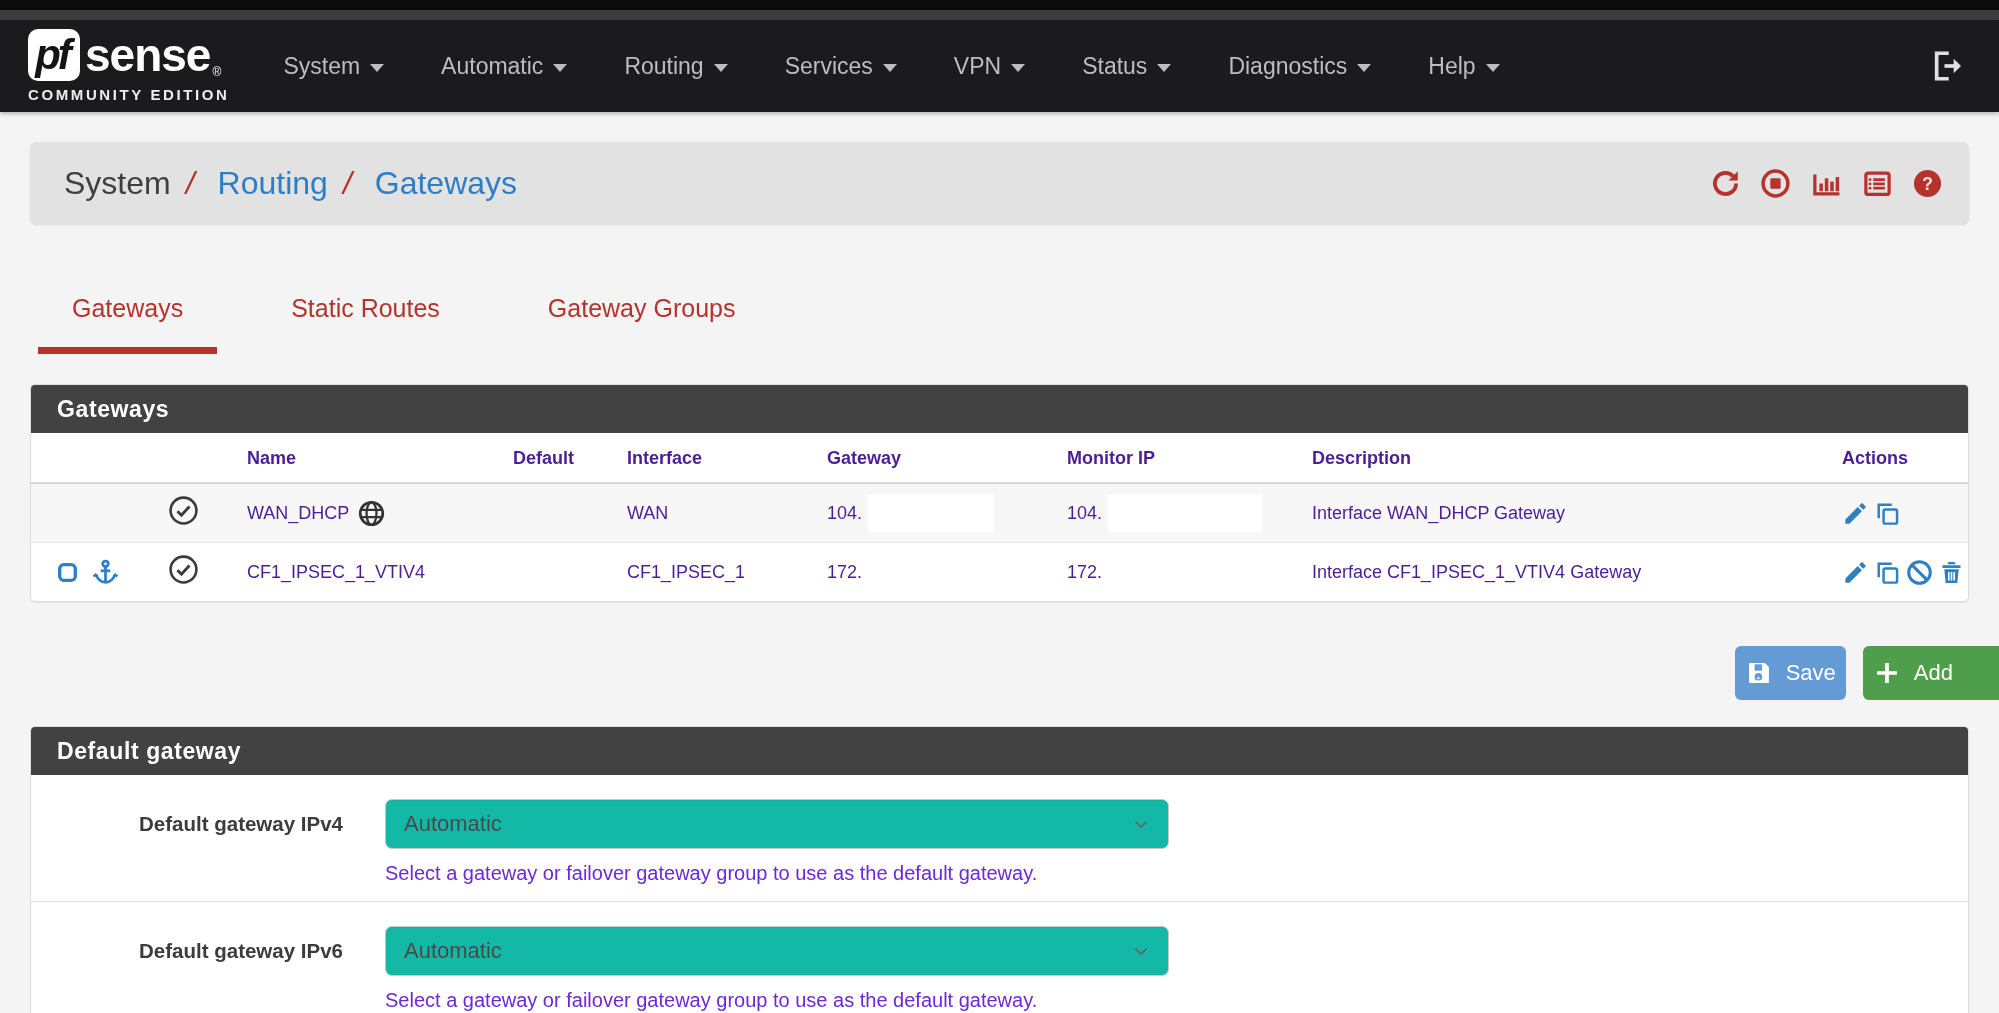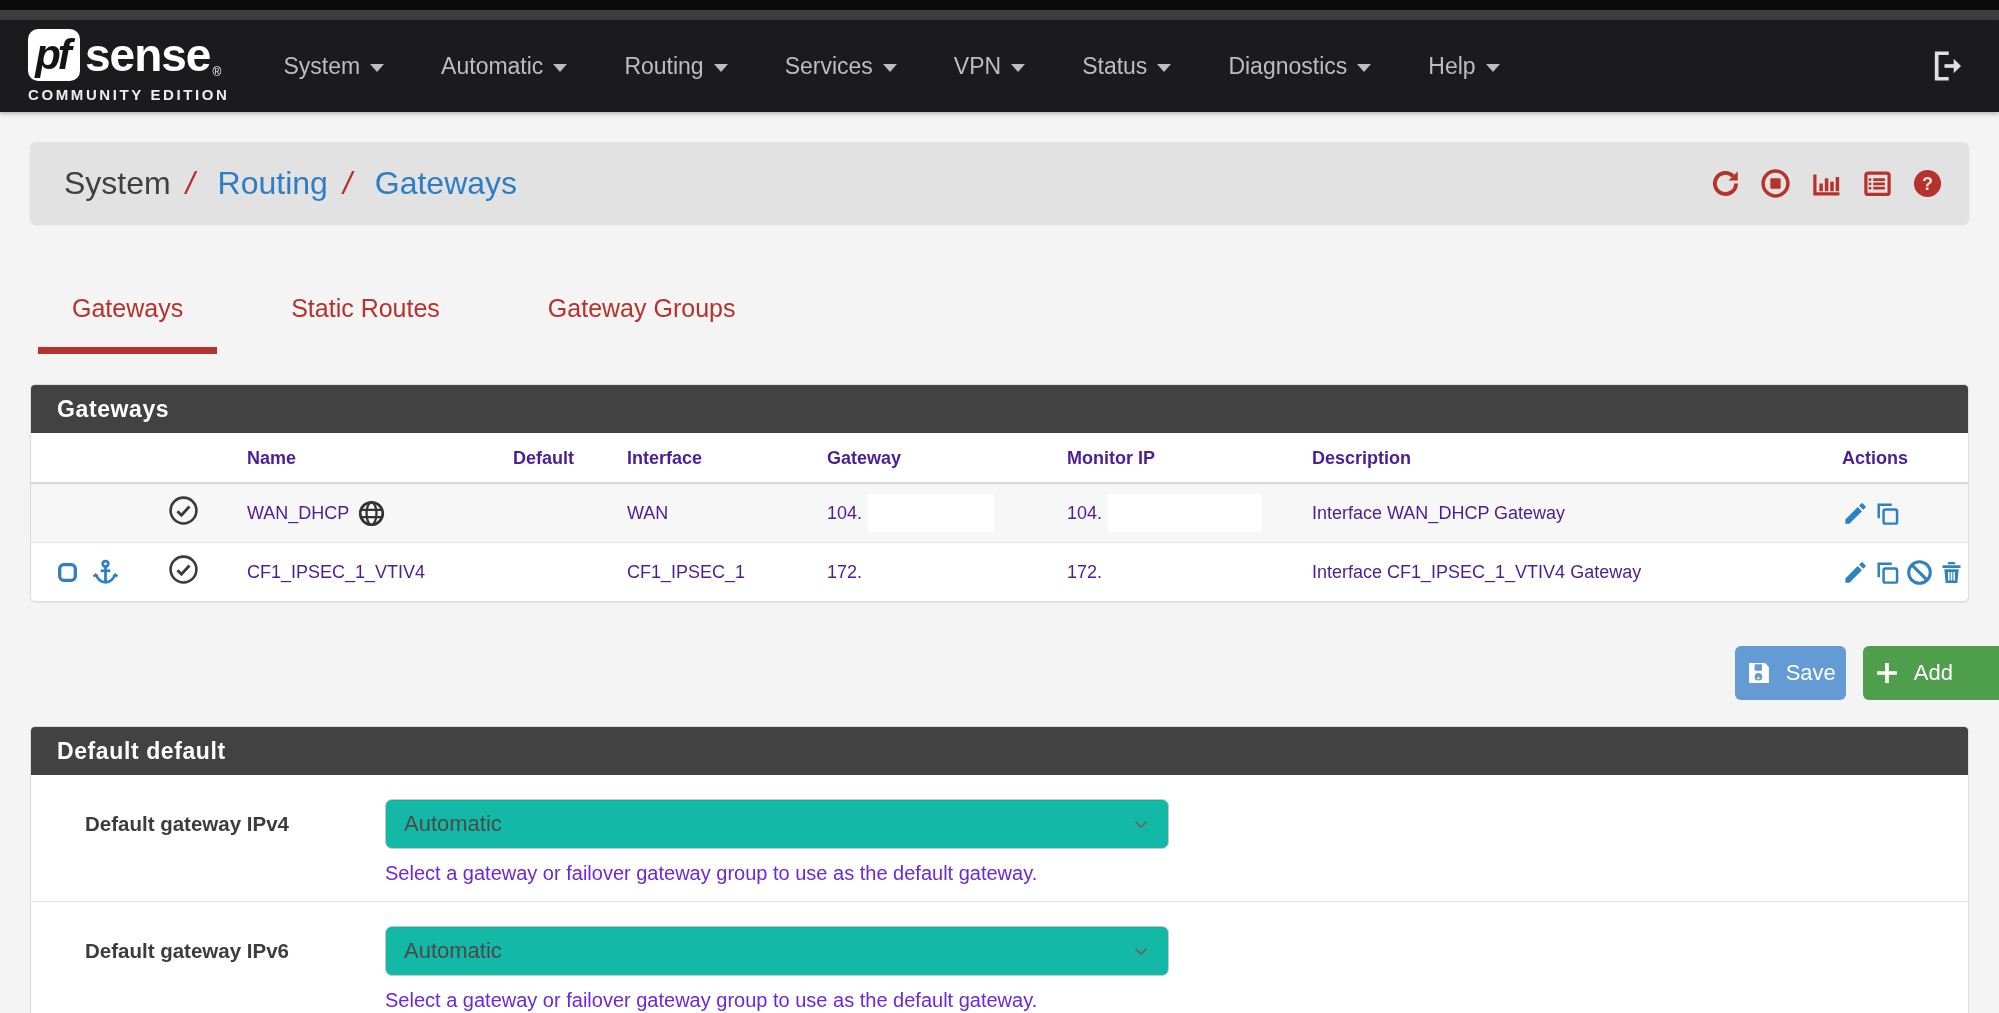--- a/index.html
+++ b/index.html
@@ -102,21 +102,21 @@
     font-family:"Liberation Sans", sans-serif;
     font-size:22px; color:#fff; border:none; border-radius:6px; height:54px;
     display:flex; align-items:center; gap:13px; padding:0 10px; cursor:pointer;text-align:center;
   }
   .btn-save { background:#649bd4; }
   .btn-add  { background:#4f9e4c; margin-right:-48px; padding-right:64px; }
 
   
   .form-row { display:flex; padding:24px 0 16px; }
   .form-row + .form-row { border-top:1px solid #e3e3e3; }
-  .form-label { width:312px; flex-shrink:0; text-align:center; font-weight:bold; font-size:20.5px; padding-top:13px; }
+  .form-label { width:312px; flex-shrink:0; text-align:right; font-weight:bold; font-size:20.5px; padding-top:13px; }
   .form-field { margin-left:42px; width:784px; }
   .select {
     height:50px; background:#14b8a6; border:1px solid #c8c8c8; border-radius:7px;
     display:flex; align-items:center; justify-content:space-between;
     padding:0 16px 0 18px; font-size:22px; color:#4a4a4a; cursor:pointer;
     box-shadow:inset 0 1px 1px rgba(0,0,0,.04);
   }
   .help { margin-top:13px; font-size:20px; color:#6d28d9; }
 </style>
 </head>
@@ -405,21 +405,21 @@
     </button>
     <button class="btn btn-add">
       <svg width="28" height="28" viewBox="0 0 24 24">
           <path fill="#fff" d="M10.4 3.5h3.2v6.9h6.9v3.2h-6.9v6.9h-3.2v-6.9H3.5v-3.2h6.9z"></path>
         </svg>
       <span>Add</span>
     </button>
   </div>
 
   <section class="panel" style="margin-top:26px;">
-    <div class="panel-heading">Default default</div>
+    <div class="panel-heading">Default gateway</div>
 
     <div class="form-row">
       <div class="form-label">Default gateway IPv4</div>
       <div class="form-field">
         <div class="select">
           <span>Automatic</span>
           <svg width="22" height="22" viewBox="0 0 24 24">
               <path d="M6 9.5l6 6 6-6" fill="none" stroke="#666" stroke-width="1.8"></path>
             </svg>
         </div>

